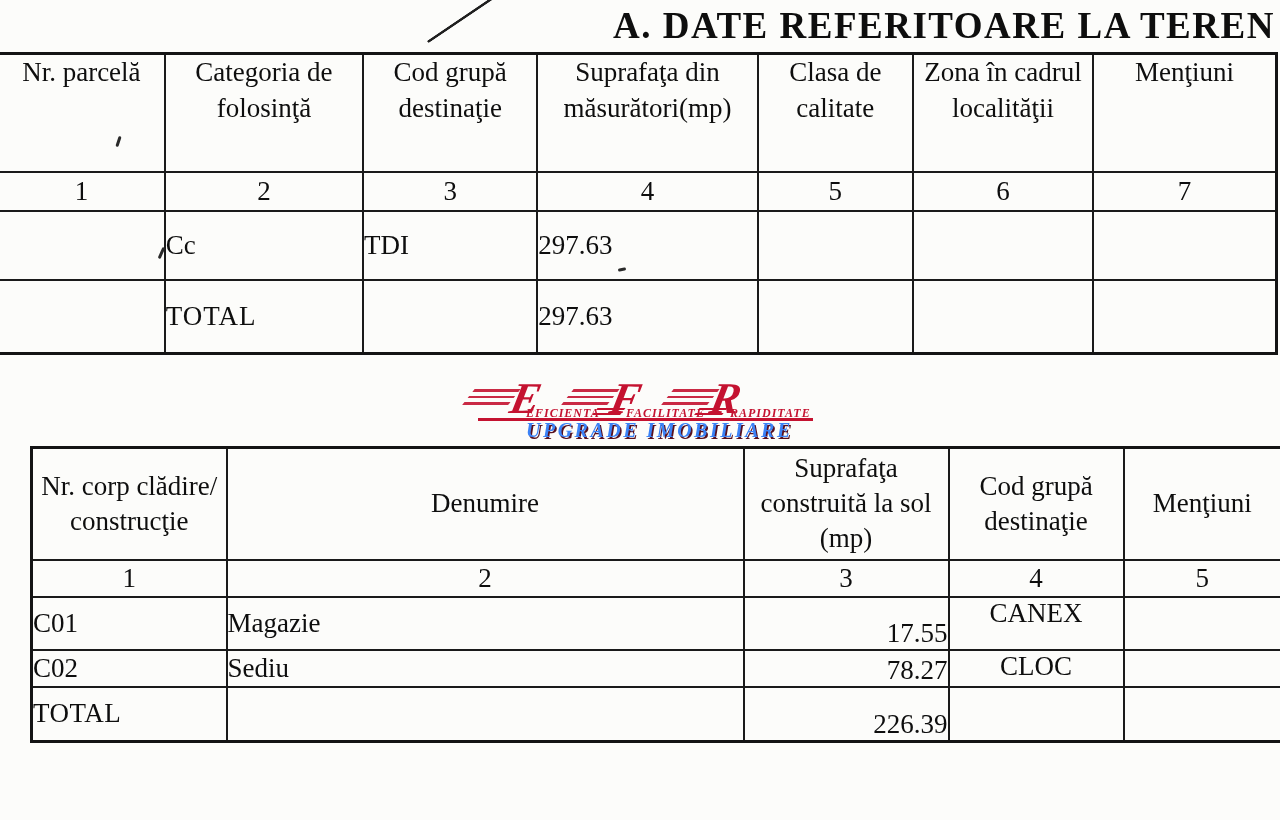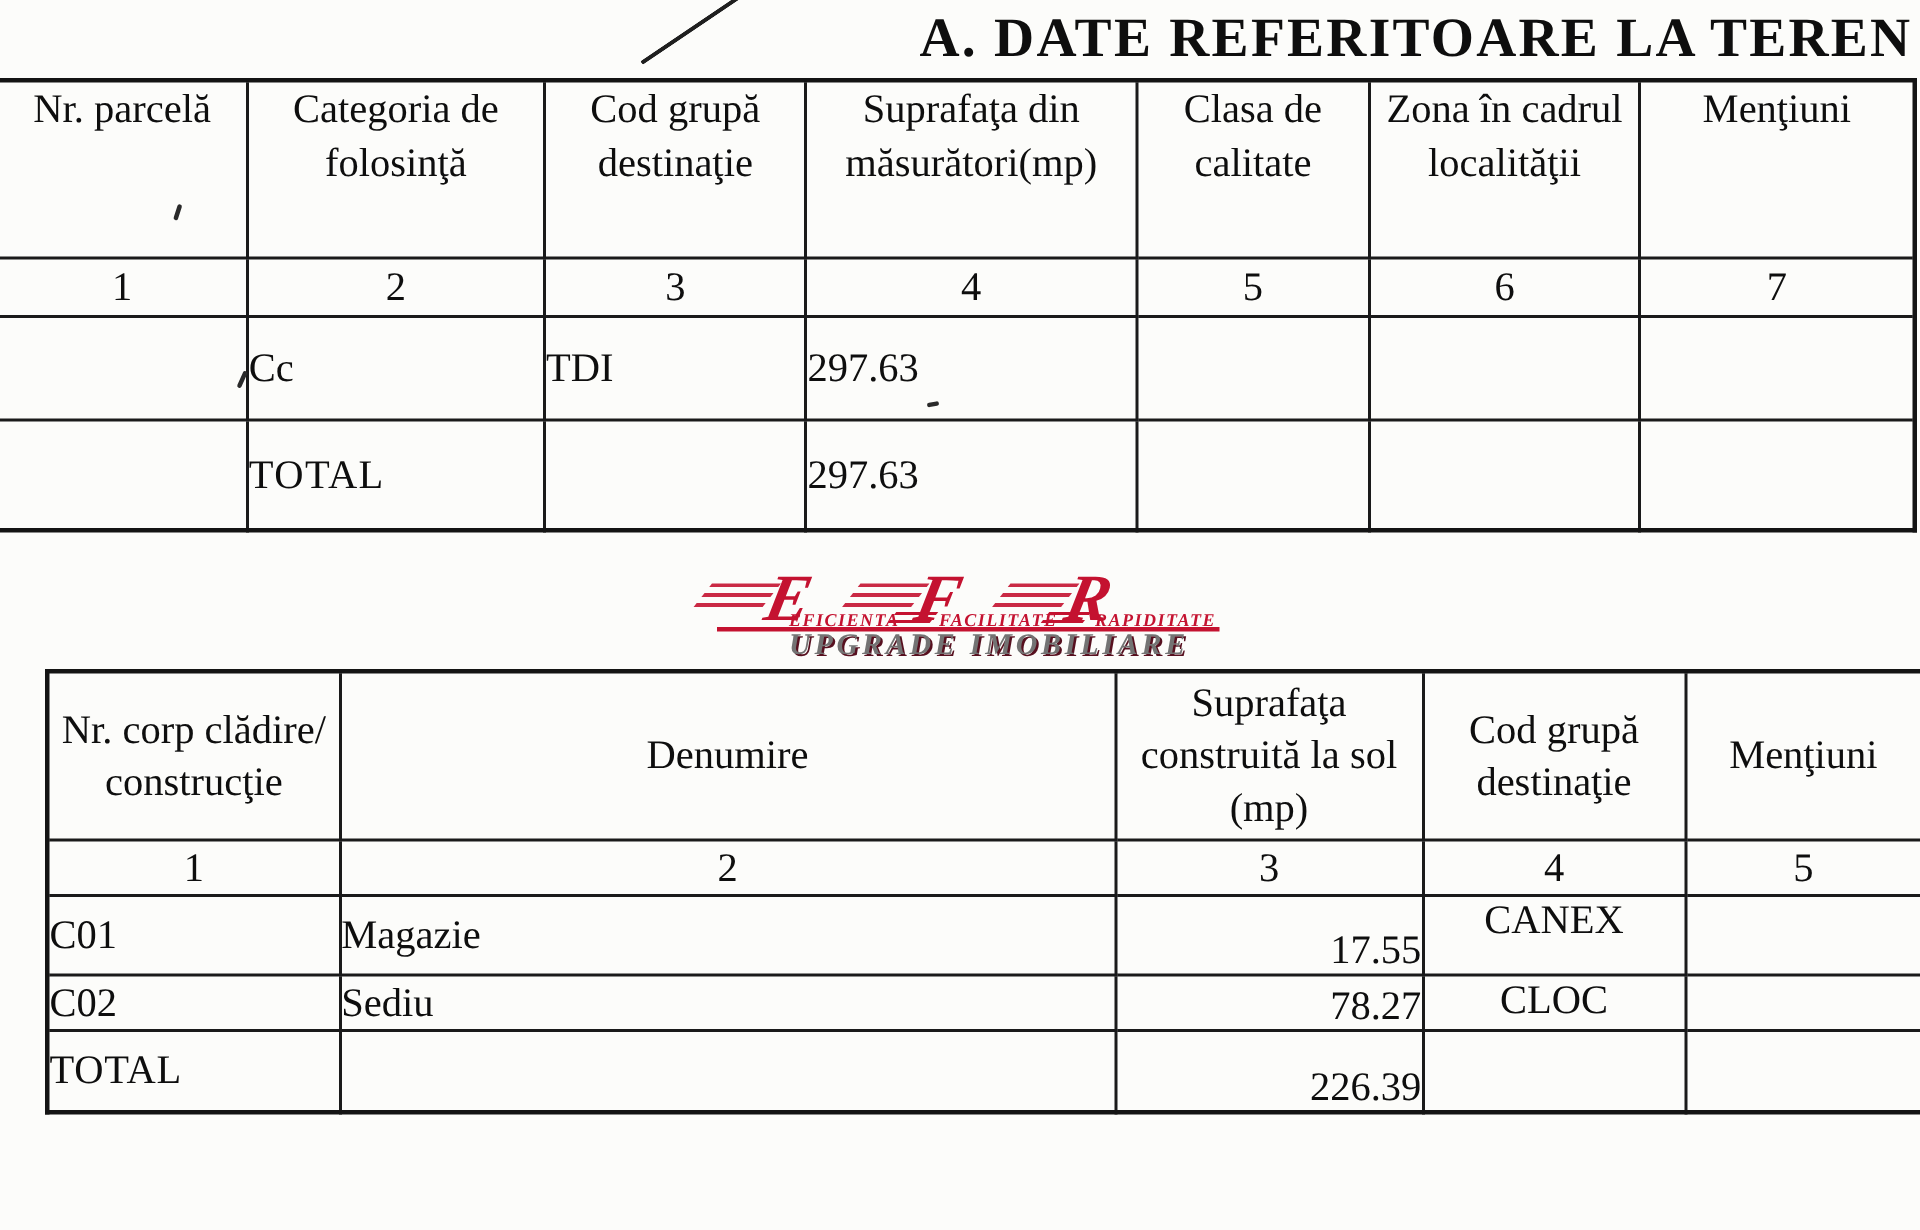--- a/index.html
+++ b/index.html
@@ -58,21 +58,21 @@
     font-size:12px; letter-spacing:1px; color:#c41230; white-space:nowrap;
   }
   .wm-dashes {
     position:absolute; top:25px; width:28px; height:9px;
     background:repeating-linear-gradient(#c41230 0 2px, rgba(0,0,0,0) 2px 5px);
     transform:skewX(-38deg);
   }
   .wm-rule { position:absolute; left:0; top:35px; width:335px; height:2.5px; background:#c41230; }
   .wm-sub {
     position:absolute; left:48px; top:36px; font-style:italic; font-weight:bold;
-    font-size:20px; letter-spacing:2.5px; color:#737373;
+    font-size:20px; letter-spacing:2.5px; color:#3b82f6;
     text-shadow:1.5px 1.5px 0 #57101f; white-space:nowrap;
   }
 
   
   .pen-stroke {
     position:absolute; left:508px; top:-14px; height:98px; width:0;
     border-left:3px solid #1f1f1f; transform:rotate(56deg);
     transform-origin:0 0; border-radius:2px; z-index:4;
   }
   .speck { position:absolute; background:#2a2a2a; border-radius:2px; z-index:4; }

